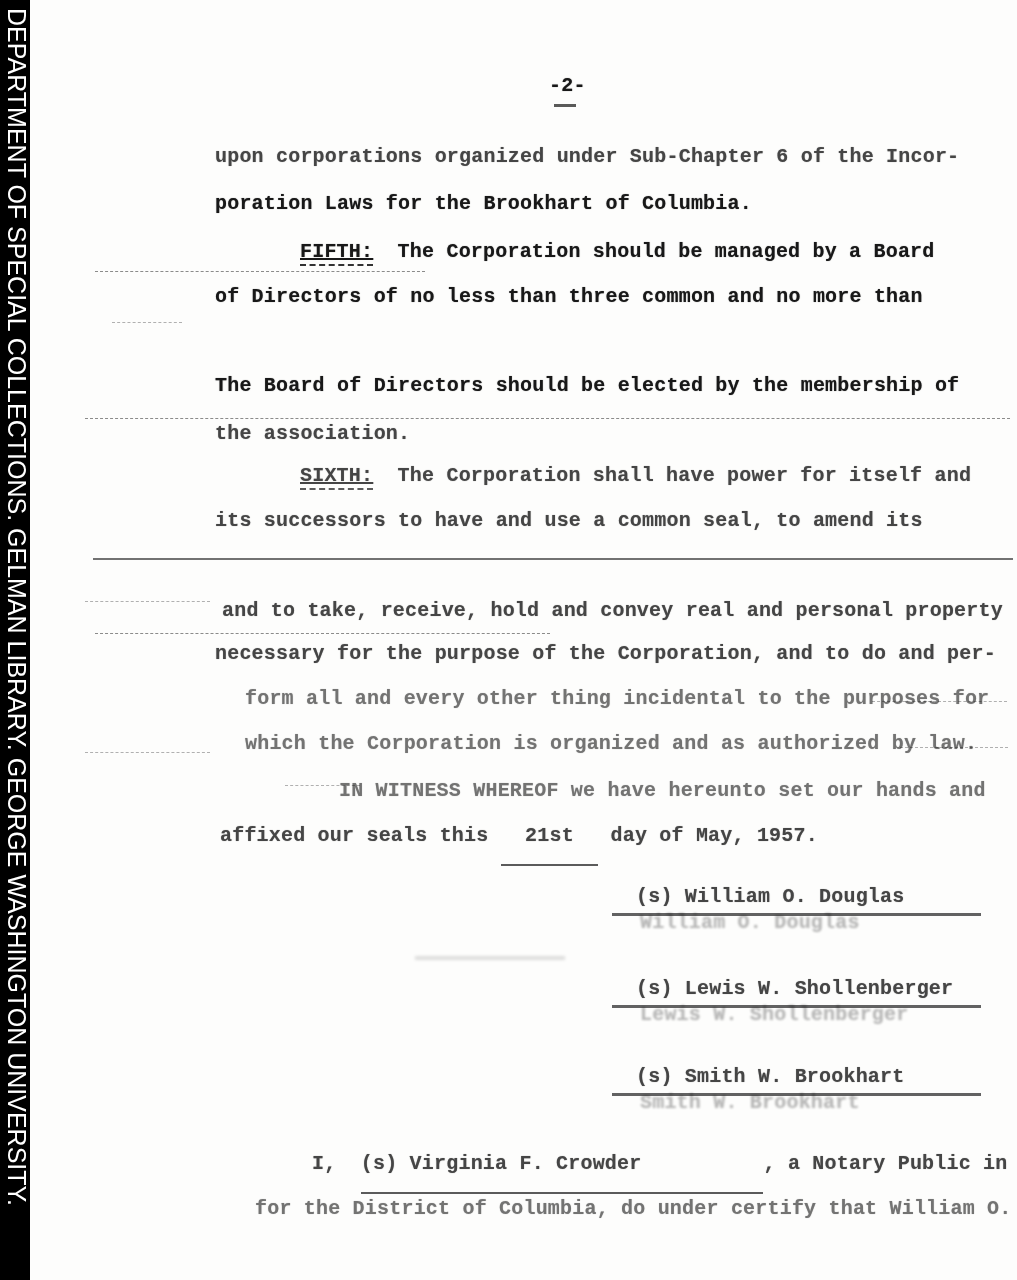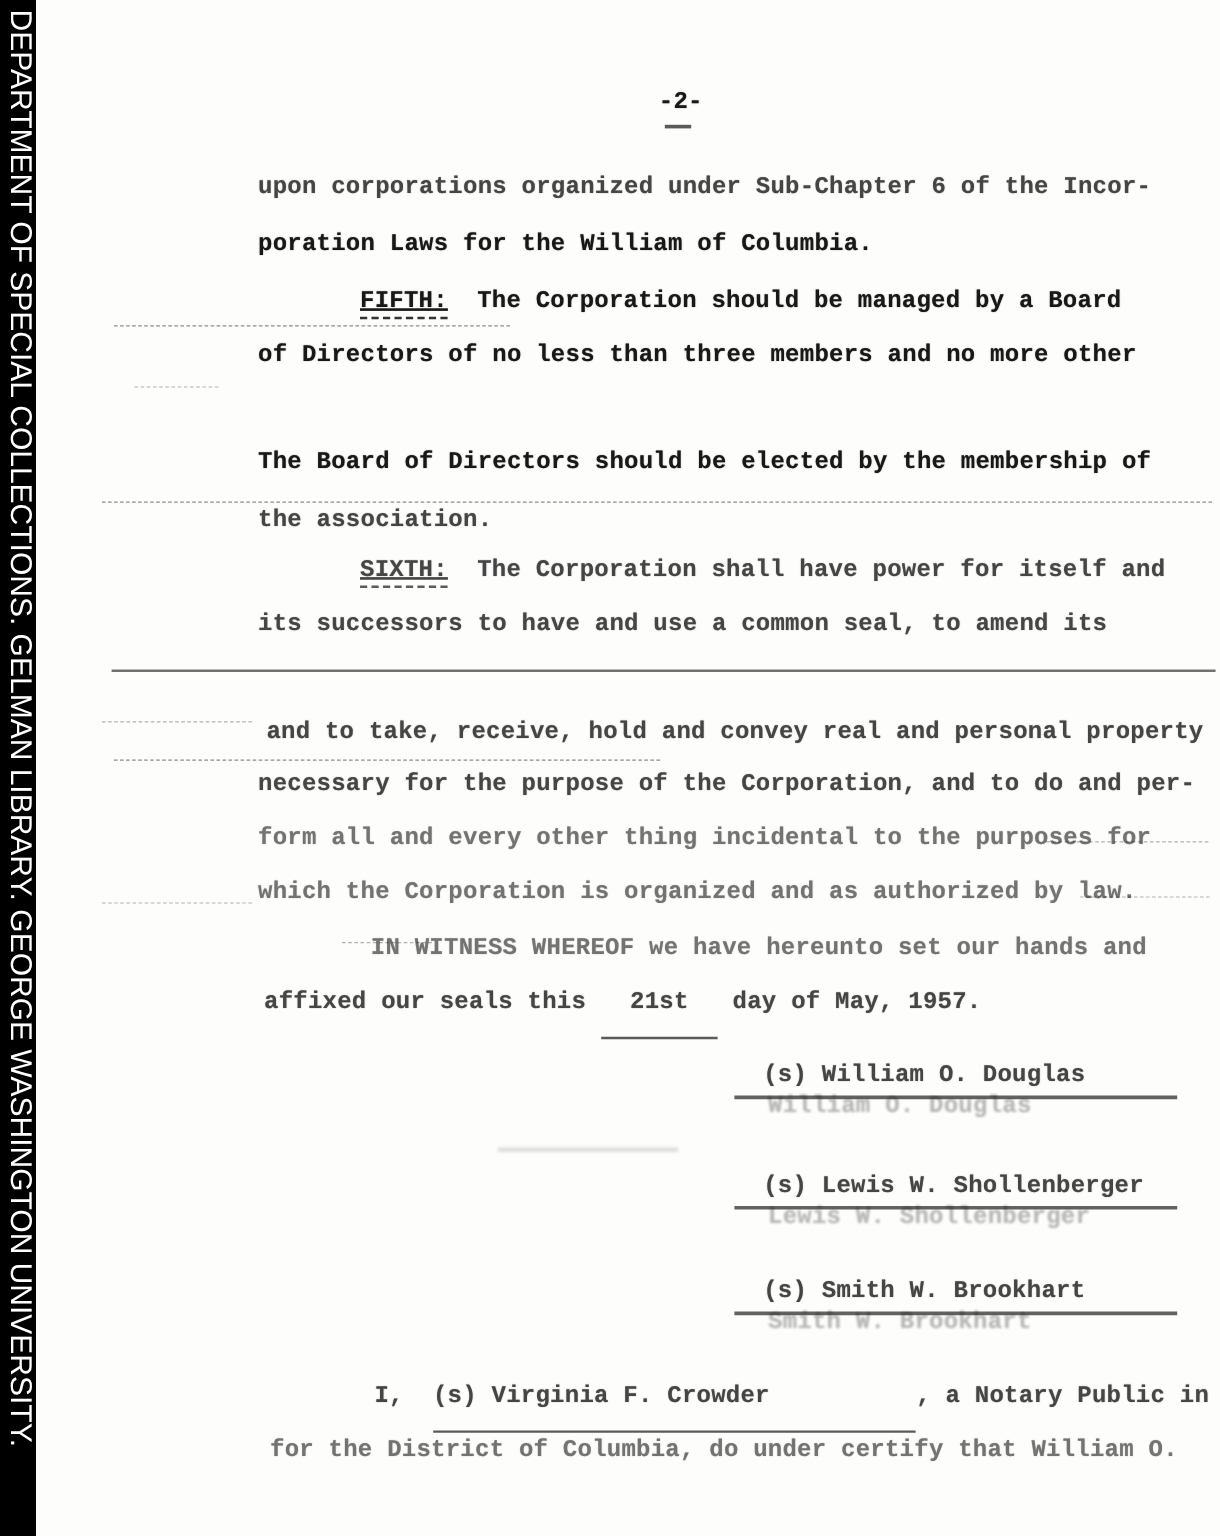--- a/index.html
+++ b/index.html
@@ -11,21 +11,21 @@
   .bar{position:absolute;left:0;top:0;width:30px;height:1280px;background:#000;}
   .bar-text{position:absolute;left:2px;top:8px;height:1260px;
             writing-mode:vertical-rl;text-orientation:mixed;
             color:#fff;font-family:"Liberation Sans","DejaVu Sans",sans-serif;
             font-size:25px;font-weight:400;letter-spacing:0px;white-space:nowrap;}
 
   
   .ln{position:absolute;white-space:pre;font-weight:bold;font-size:20px;line-height:26px;
       color:#181818;letter-spacing:0.2px;text-shadow:0 0 1px rgba(10,10,10,.55);}
   .fade1{opacity:.8;filter:blur(.3px);}
-  .fade2{opacity:.6;filter:blur(.6px);}
+  .fade2{opacity:.6;filter:blur(.6px);margin-left:30px;}
   .ghost{opacity:.3;filter:blur(.9px);font-family:Liberation Mono, monospace;}
 
   .u{border-bottom:2px solid rgba(15,15,15,.85);padding-bottom:17px;}
   .u-dash{border-bottom:2px dashed rgba(15,15,15,.85);padding-bottom:1px;text-decoration:underline;}
 
   .sigline{width:345px;padding-left:24px;padding-bottom:3px;
            border-bottom:3px solid rgba(12,12,12,.8);}
 
   .pagenum-dash{position:absolute;left:554px;top:104px;width:22px;height:0;
                 border-top:3px solid rgba(20,20,20,.7);}
@@ -42,25 +42,25 @@
 <div class="scan">
 
   <div class="bar">
     <div class="bar-text">DEPARTMENT OF SPECIAL COLLECTIONS. GELMAN LIBRARY. GEORGE WASHINGTON UNIVERSITY.</div>
   </div>
 
   <div class="ln" style="left:549px;top:73px">-2-</div>
   <div class="pagenum-dash"></div>
 
   <div class="ln fade1" style="left:215px;top:144px">upon corporations organized under Sub-Chapter 6 of the Incor-</div>
-  <div class="ln" style="left:215px;top:191px">poration Laws for the William of Columbia.</div>
+  <div class="ln" style="left:215px;top:191px">poration Laws for the Brookhart of Columbia.</div>
 
   <div class="ln" style="left:300px;top:239px"><span class="u-dash">FIFTH:</span><span>  The Corporation should be managed by a Board</span></div>
 
-  <div class="ln" style="left:215px;top:284px">of Directors of no less than three members and no more other</div>
+  <div class="ln" style="left:215px;top:284px">of Directors of no less than three common and no more than</div>
   <div class="ln" style="left:215px;top:373px">The Board of Directors should be elected by the membership of</div>
   <div class="ln fade1" style="left:215px;top:421px">the association.</div>
 
   <div class="ln fade1" style="left:300px;top:463px"><span class="u-dash">SIXTH:</span><span>  The Corporation shall have power for itself and</span></div>
 
   <div class="ln fade1" style="left:215px;top:508px">its successors to have and use a common seal, to amend its</div>
   <div class="ln fade1" style="left:222px;top:598px">and to take, receive, hold and convey real and personal property</div>
   <div class="ln fade1" style="left:215px;top:641px">necessary for the purpose of the Corporation, and to do and per-</div>
   <div class="ln fade2" style="left:215px;top:686px">form all and every other thing incidental to the purposes for</div>
   <div class="ln fade2" style="left:215px;top:731px">which the Corporation is organized and as authorized by law.</div>

